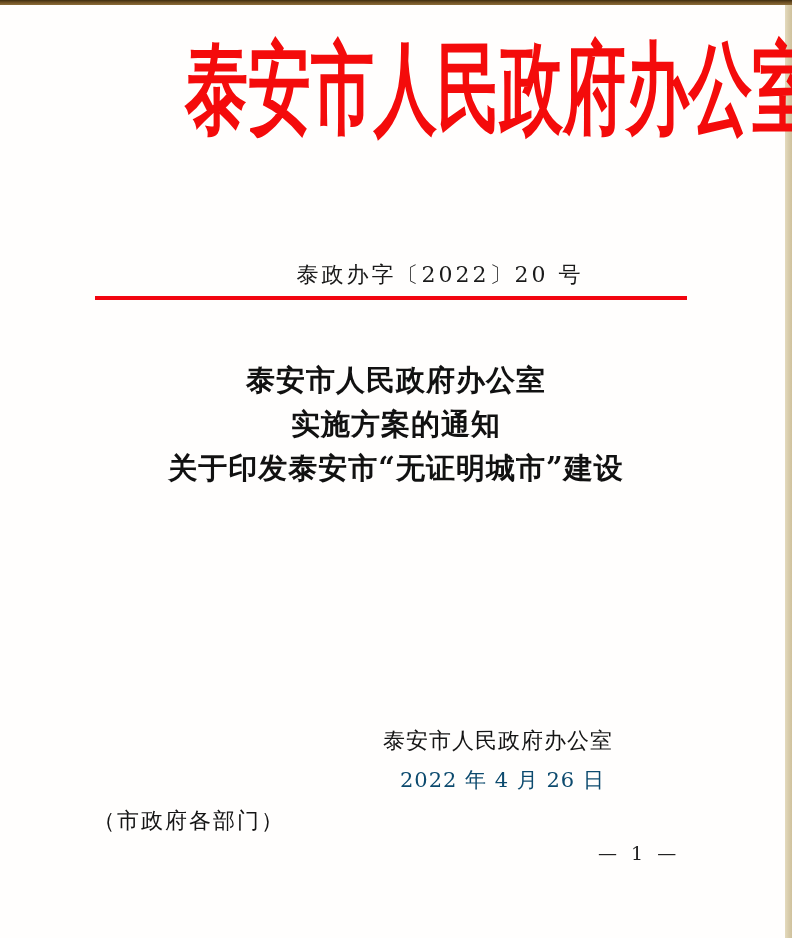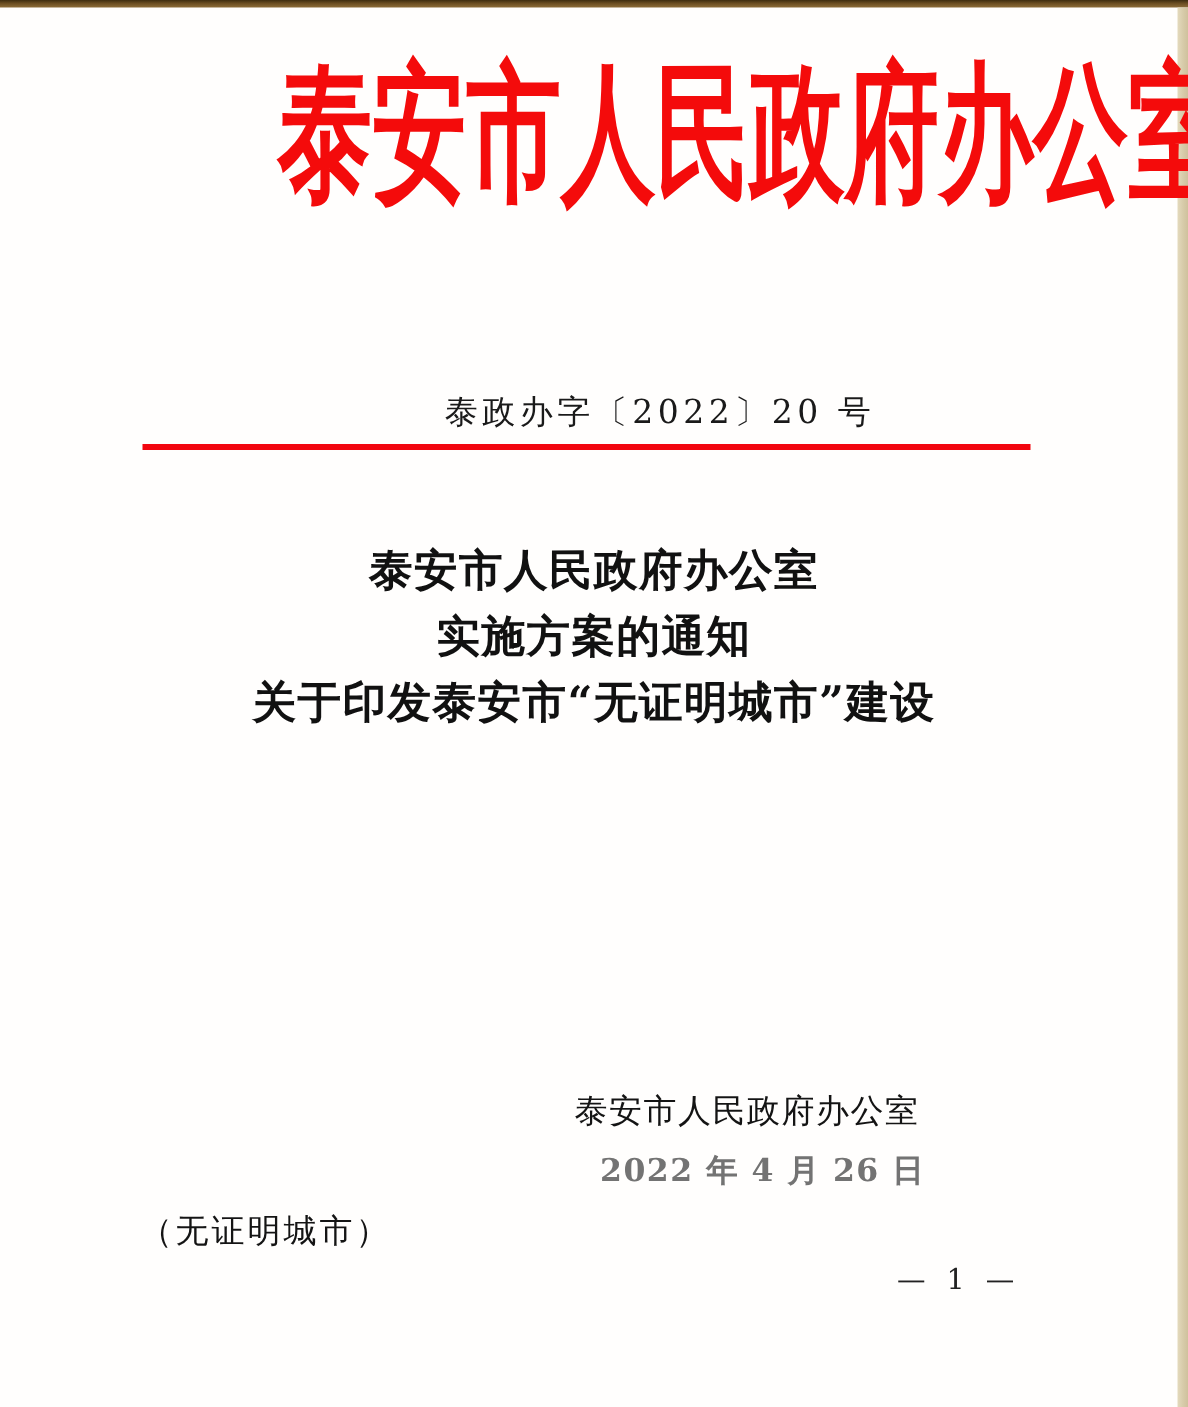--- a/index.html
+++ b/index.html
@@ -103,23 +103,22 @@
     letter-spacing: 1px;
     color: #141414;
     white-space: nowrap;
   }
   .date {
     position: absolute;
     top: 766px;
     left: 400px;
     font-size: 21px;
     letter-spacing: 1px;
-    color: #737373;
+    color: #0c4a6e;
     white-space: nowrap;
-    font-weight: bold;
   }
   .publish-note {
     position: absolute;
     top: 806px;
     left: 93px;
     font-size: 22px;
     letter-spacing: 2px;
     color: #141414;
     white-space: nowrap;
   }
@@ -153,17 +152,17 @@
     <div>泰安市人民政府办公室</div>
     <div>实施方案的通知</div>
     <div>关于印发泰安市“无证明城市”建设</div>
   </div>
 
 
   <div class="signature">泰安市人民政府办公室</div>
 
   <div class="date">2022 年 4 月 26 日</div>
 
-  <div class="publish-note">（无证明城市）</div>
+  <div class="publish-note">（市政府各部门）</div>
 
   <div class="page-number">— 1 —</div>
 
 </div>
 
 </body></html>

